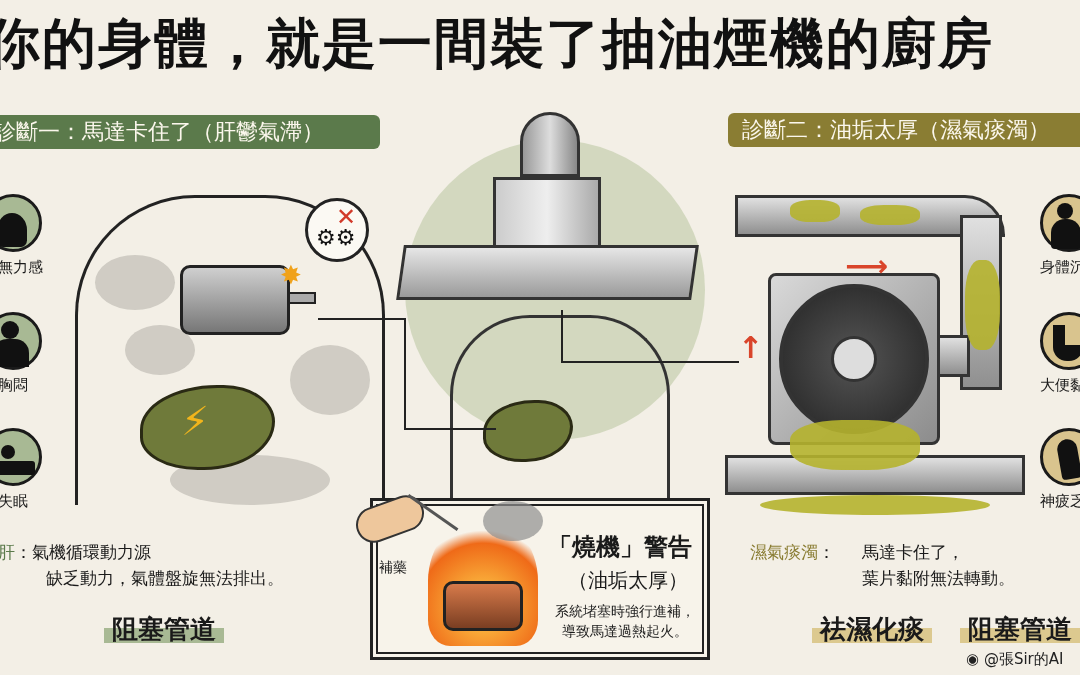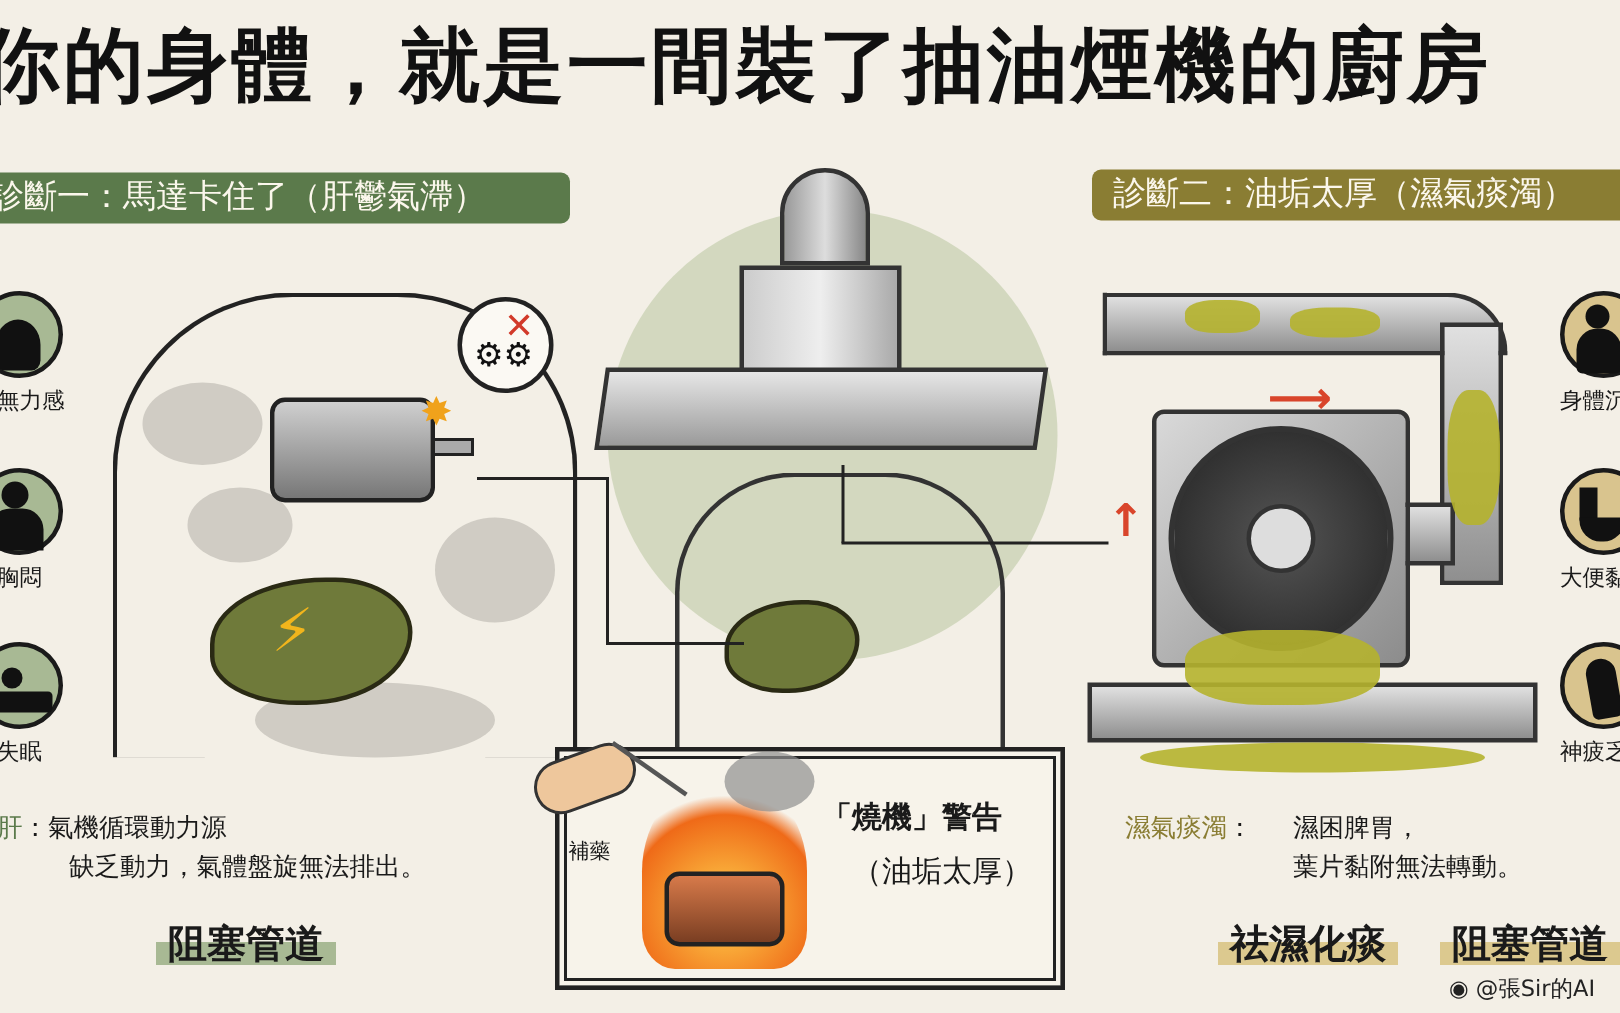--- a/index.html
+++ b/index.html
@@ -58,21 +58,21 @@
   .hood-box { background:linear-gradient(90deg,#ccc,#eee,#aaa); border:3px solid #333; }
   .hood-plate { background:linear-gradient(#e6e6e6,#9a9a9a); border:3px solid #333; }
   .body-outline { border:3px solid #333; border-bottom:none; border-radius:80px 80px 0 0; }
 
   
   .warn-box {
     left:370px; top:498px; width:340px; height:162px;
     border:3px solid #222; background:#f7f3ea;
     box-shadow: inset 0 0 0 3px #f7f3ea, inset 0 0 0 5px #222;
   }
-  .warn-title { font-family:"DejaVu Serif", serif; font-size:20px; font-weight:bold; white-space:nowrap; }
+  .warn-title { font-family:"DejaVu Serif", serif; font-size:24px; font-weight:bold; white-space:nowrap; }
   .warn-sub { font-family:"DejaVu Serif", serif; font-size:20px; white-space:nowrap; }
   .warn-body { font-size:14px; line-height:20px; text-align:center; white-space:nowrap; }
   .flame { border-radius:50% 50% 20% 20%; background:radial-gradient(circle at 50% 70%, #ffd34d, #ef6a18 60%, rgba(239,106,24,0) 72%); }
 
   
   .pipe { background:linear-gradient(#e0e0e0,#8f8f8f); border:3px solid #333; }
   .goo { background:#b5b22e; border-radius:40%; opacity:0.9; }
   .fan-plate { background:linear-gradient(135deg,#d9d9d9,#8c8c8c); border:3px solid #333; border-radius:8px; }
   .fan-ring { border-radius:50%; border:4px solid #333; background:radial-gradient(#555,#222); }
   .fan-hub { border-radius:50%; background:#ddd; border:3px solid #333; }
@@ -143,20 +143,24 @@
 
 <div class="abs warn-box">
   <div class="abs" style="left:-18px;top:0px;width:70px;height:36px;background:#eec79c;border:2px solid #333;border-radius:18px;transform:rotate(-20deg);"></div>
   <div class="abs" style="left:30px;top:10px;width:60px;height:3px;background:#555;transform:rotate(35deg);"></div>
   <div class="abs" style="left:6px;top:58px;font-size:14px;white-space:nowrap;">補藥</div>
   <div class="abs flame" style="left:55px;top:15px;width:110px;height:130px;"></div>
   <div class="abs" style="left:110px;top:0px;width:60px;height:40px;background:#8f8f8f;border-radius:50%;opacity:0.7;"></div>
   <div class="abs motor-body" style="left:70px;top:80px;width:80px;height:50px;background:linear-gradient(#d77a4a,#7a3e22);"></div>
   <div class="abs warn-title" style="left:175px;top:30px;">「燒機」警告</div>
   <div class="abs warn-sub" style="left:195px;top:66px;">（油垢太厚）</div>
+  <div class="abs warn-body" style="left:172px;top:100px;width:160px;">
+    <div>系統堵塞時強行進補，</div>
+    <div>導致馬達過熱起火。</div>
+  </div>
 </div>
 
 <div class="abs pipe" style="left:735px;top:195px;width:270px;height:42px;border-radius:0 40px 0 0;"></div>
 <div class="abs pipe" style="left:960px;top:215px;width:42px;height:175px;"></div>
 <div class="abs pipe" style="left:845px;top:335px;width:125px;height:42px;"></div>
 <div class="abs pipe" style="left:725px;top:455px;width:300px;height:40px;"></div>
 <div class="abs fan-plate" style="left:768px;top:273px;width:172px;height:172px;">
   <div class="abs fan-ring" style="left:8px;top:8px;width:150px;height:150px;"></div>
   <div class="abs fan-hub" style="left:60px;top:60px;width:46px;height:46px;"></div>
 </div>
@@ -188,21 +192,21 @@
 <div class="abs desc" style="left:-2px;top:540px;">
   <span class="desc-key-green">肝</span><span>：</span>
 </div>
 <div class="abs desc" style="left:32px;top:540px;">氣機循環動力源</div>
 <div class="abs desc" style="left:46px;top:566px;">缺乏動力，氣體盤旋無法排出。</div>
 <div class="abs remedy remedy-green" style="left:104px;top:612px;">阻塞管道</div>
 
 <div class="abs desc" style="left:750px;top:540px;">
   <span class="desc-key-olive">濕氣痰濁</span><span>：</span>
 </div>
-<div class="abs desc" style="left:862px;top:540px;">濕困脾胃，</div>
+<div class="abs desc" style="left:862px;top:540px;">馬達卡住了，</div>
 <div class="abs desc" style="left:862px;top:566px;">葉片黏附無法轉動。</div>
 <div class="abs remedy remedy-olive" style="left:812px;top:612px;">祛濕化痰</div>
 <div class="abs remedy remedy-olive" style="left:960px;top:612px;">阻塞管道</div>
 
 <div class="abs watermark" style="left:966px;top:650px;">
   <span>◉</span>
   <span>@張Sir的AI</span>
 </div>
 
 </body></html>

